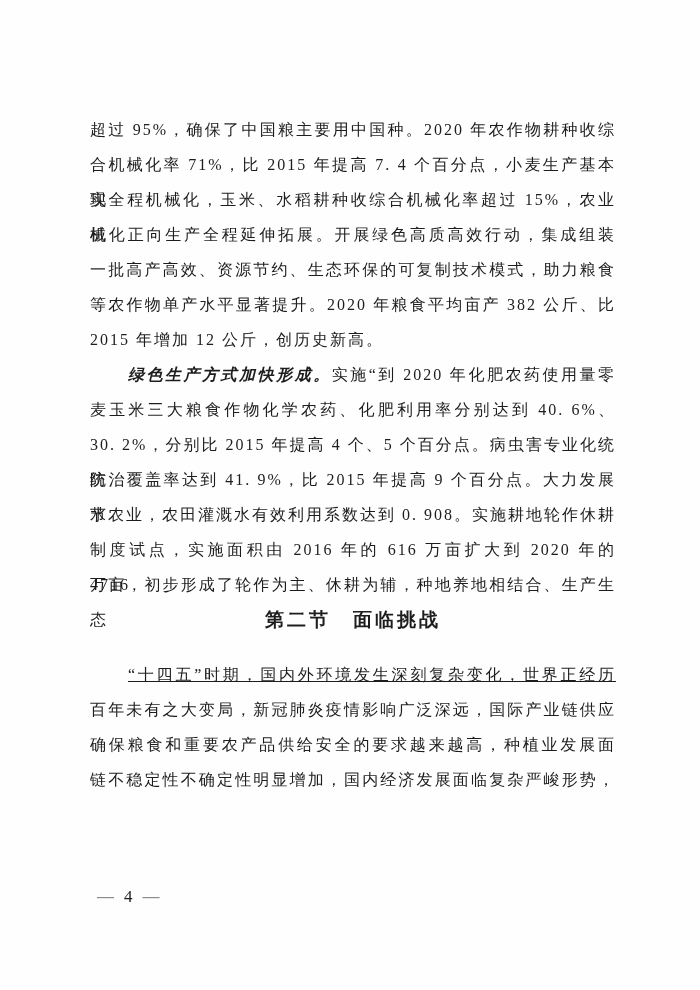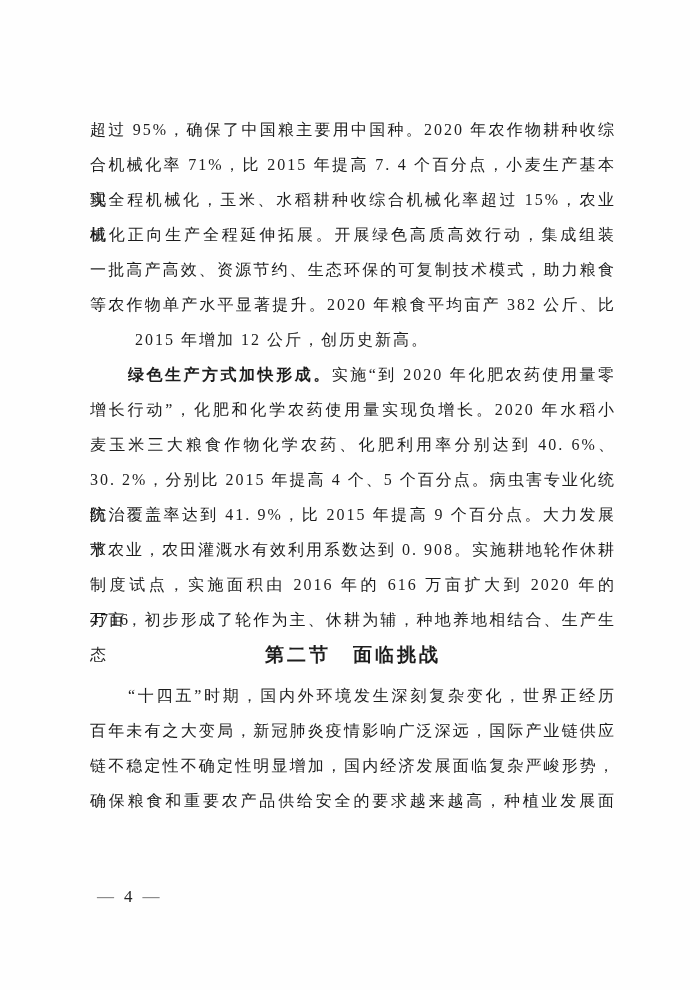--- a/index.html
+++ b/index.html
@@ -24,34 +24,33 @@
     line-height: 35px;
     font-size: 16px;
     letter-spacing: 2px;
     text-align: justify;
     text-align-last: justify;
     text-justify: inter-character;
   }
   .line.short {
     text-align: right;
     text-align-last: left;
-    margin-left: 45px;
   }
   .line.indent { text-indent: 38px; }
-  .lead { font-weight: bold; }
+  .lead { font-weight: bold; font-style: italic; }
   .heading {
     height: 36px;
     line-height: 36px;
     font-size: 19px;
     font-weight: bold;
     text-align: center;
     text-align-last: center;
     letter-spacing: 3px;
   }
-  .para-gap { margin-top: 5px; }
+  .para-gap { margin-top: 19px; text-decoration: underline; }
   .footer {
     position: absolute;
     left: 97px;
     top: 886px;
     font-size: 17px;
     line-height: 22px;
     letter-spacing: 1px;
     color: #222222;
   }
   .footer .dash { color: #8c8c8c; font-weight: bold; }
@@ -67,32 +66,31 @@
     <div class="line">合机械化率 71%，比 2015 年提高 7. 4 个百分点，小麦生产基本实</div>
     <div class="line">现全程机械化，玉米、水稻耕种收综合机械化率超过 15%，农业机</div>
     <div class="line">械化正向生产全程延伸拓展。开展绿色高质高效行动，集成组装</div>
     <div class="line">一批高产高效、资源节约、生态环保的可复制技术模式，助力粮食</div>
     <div class="line">等农作物单产水平显著提升。2020 年粮食平均亩产 382 公斤、比</div>
     <div class="line short">2015 年增加 12 公斤，创历史新高。</div>
 
     <div class="line indent">
       <span class="lead">绿色生产方式加快形成。</span><span>实施“到 2020 年化肥农药使用量零</span>
     </div>
-    <div class="line">增长行动”，化肥和化学农药使用量实现负增长。2020 年水稻小</div>
     <div class="line">麦玉米三大粮食作物化学农药、化肥利用率分别达到 40. 6%、</div>
     <div class="line">30. 2%，分别比 2015 年提高 4 个、5 个百分点。病虫害专业化统防</div>
     <div class="line">统治覆盖率达到 41. 9%，比 2015 年提高 9 个百分点。大力发展节</div>
     <div class="line">水农业，农田灌溉水有效利用系数达到 0. 908。实施耕地轮作休耕</div>
     <div class="line">制度试点，实施面积由 2016 年的 616 万亩扩大到 2020 年的 4716</div>
     <div class="line">万亩，初步形成了轮作为主、休耕为辅，种地养地相结合、生产生态</div>
 
     <div class="heading">第二节　面临挑战</div>
 
     <div class="line indent para-gap">“十四五”时期，国内外环境发生深刻复杂变化，世界正经历</div>
     <div class="line">百年未有之大变局，新冠肺炎疫情影响广泛深远，国际产业链供应</div>
+    <div class="line">确保粮食和重要农产品供给安全的要求越来越高，种植业发展面</div>
     <div class="line">链不稳定性不确定性明显增加，国内经济发展面临复杂严峻形势，</div>
-    <div class="line">确保粮食和重要农产品供给安全的要求越来越高，种植业发展面</div>
   </div>
 
   <div class="footer">
     <span class="dash">—</span><span class="num">4</span><span class="dash">—</span>
   </div>
 </div>
 
 </body></html>

